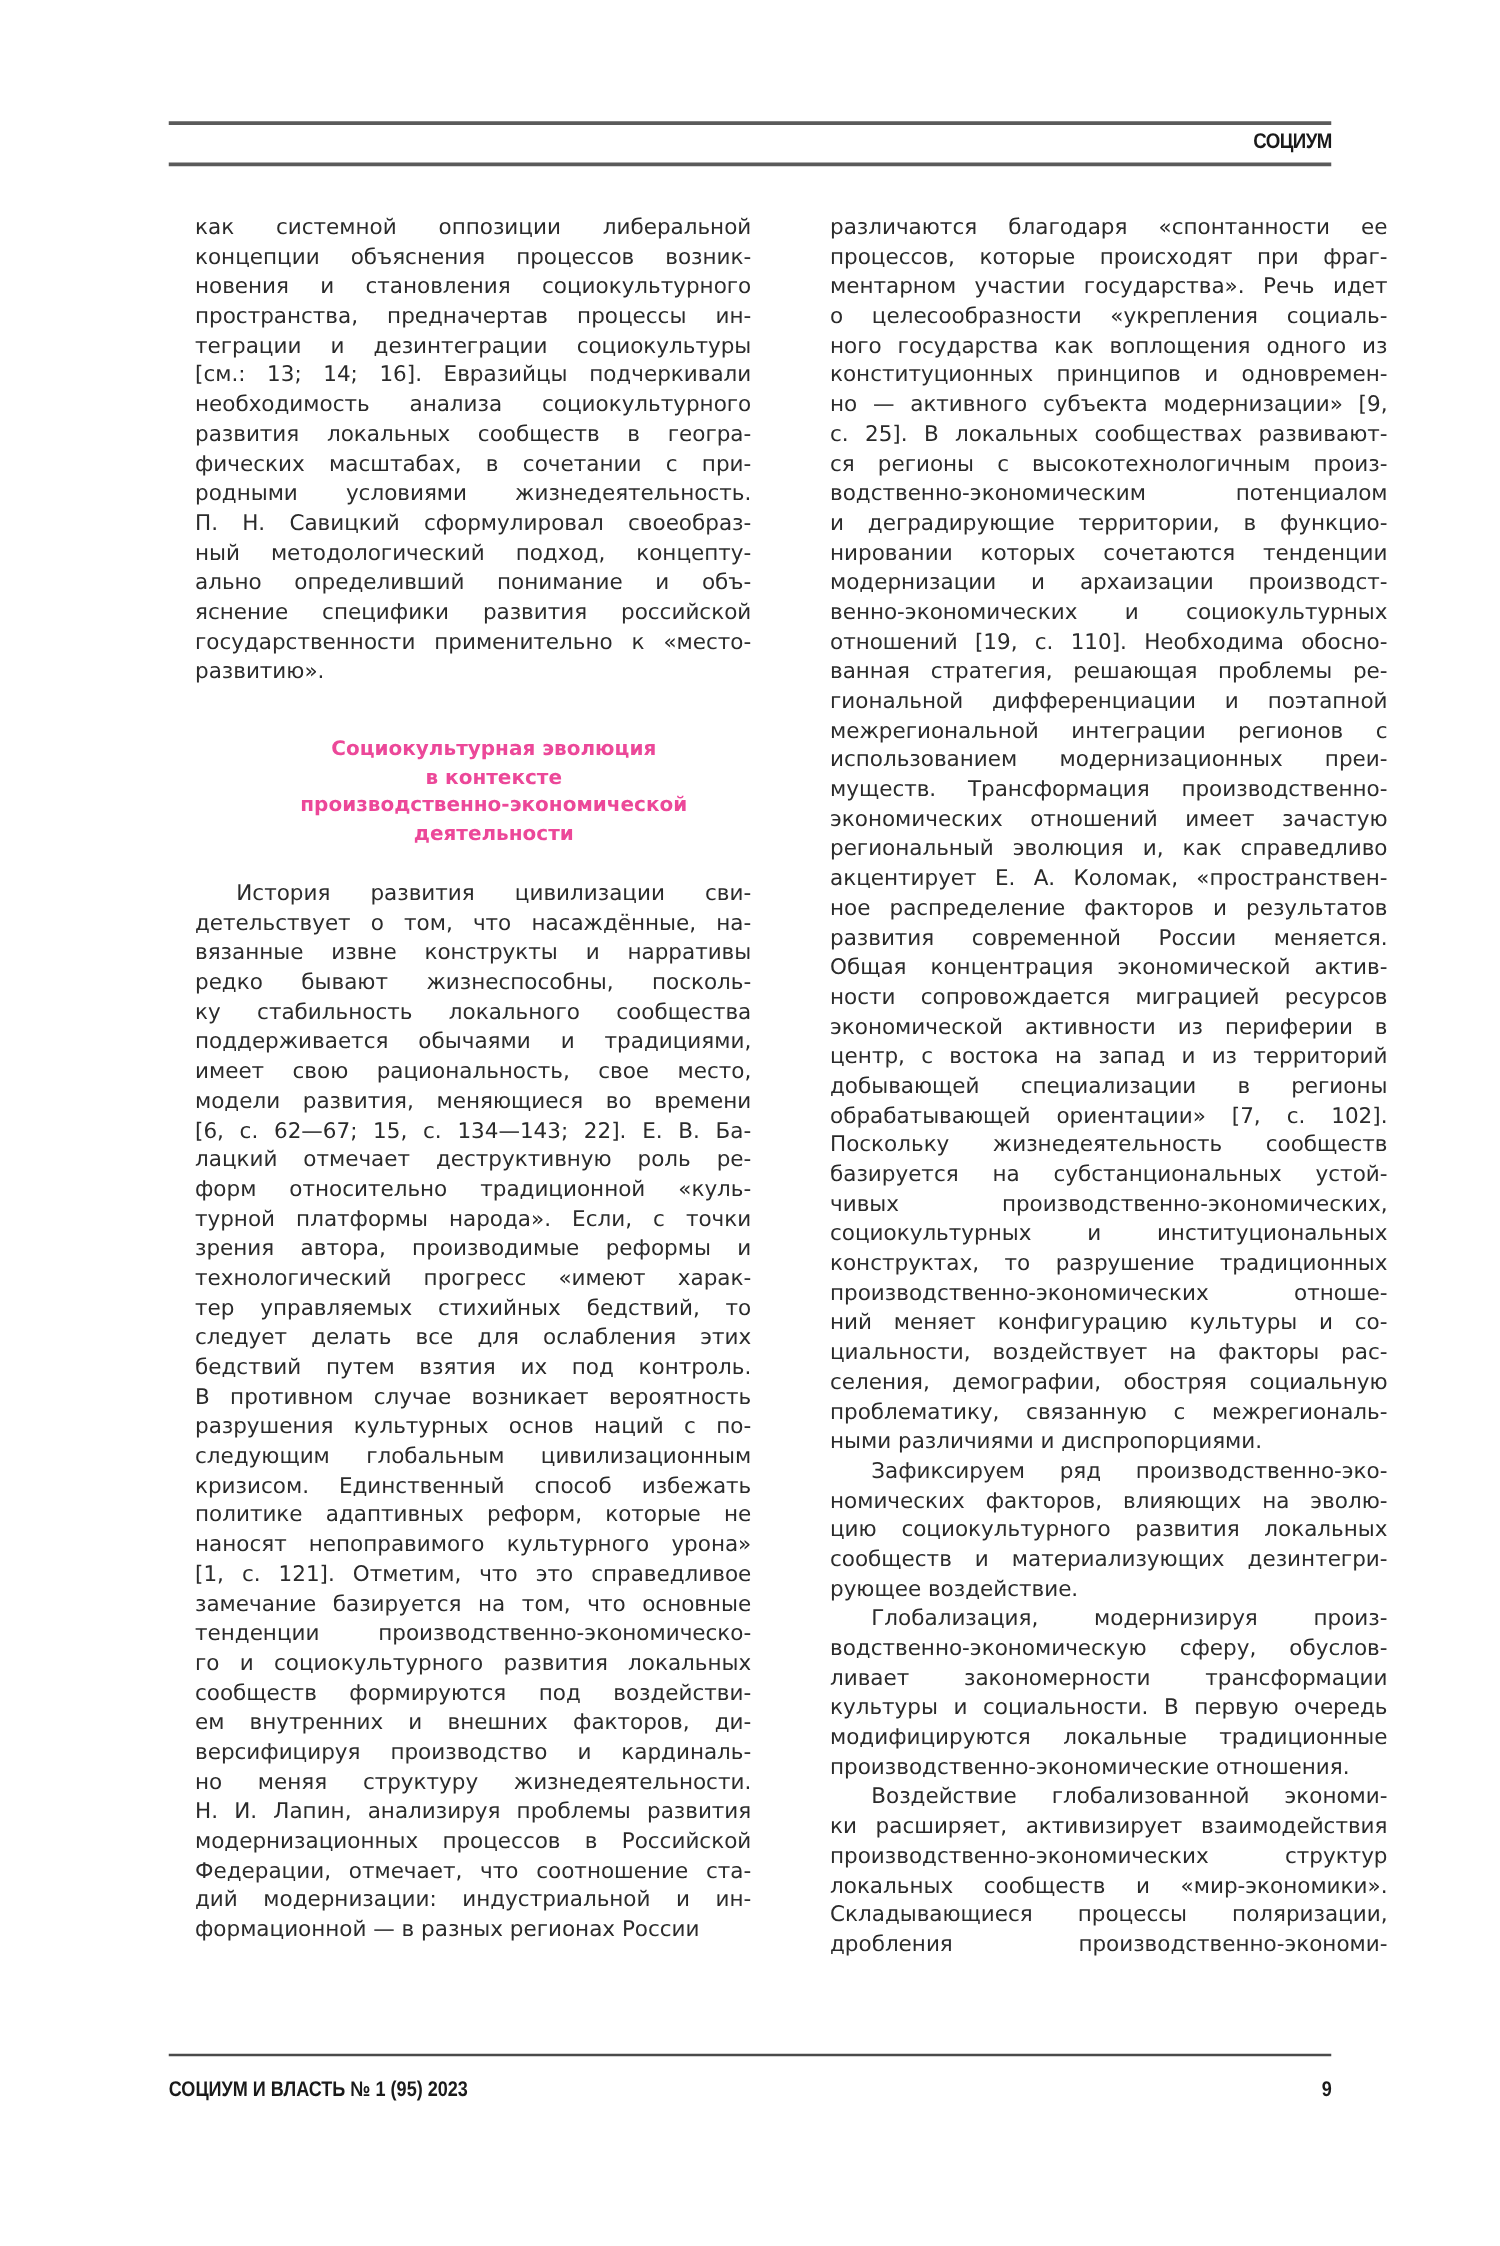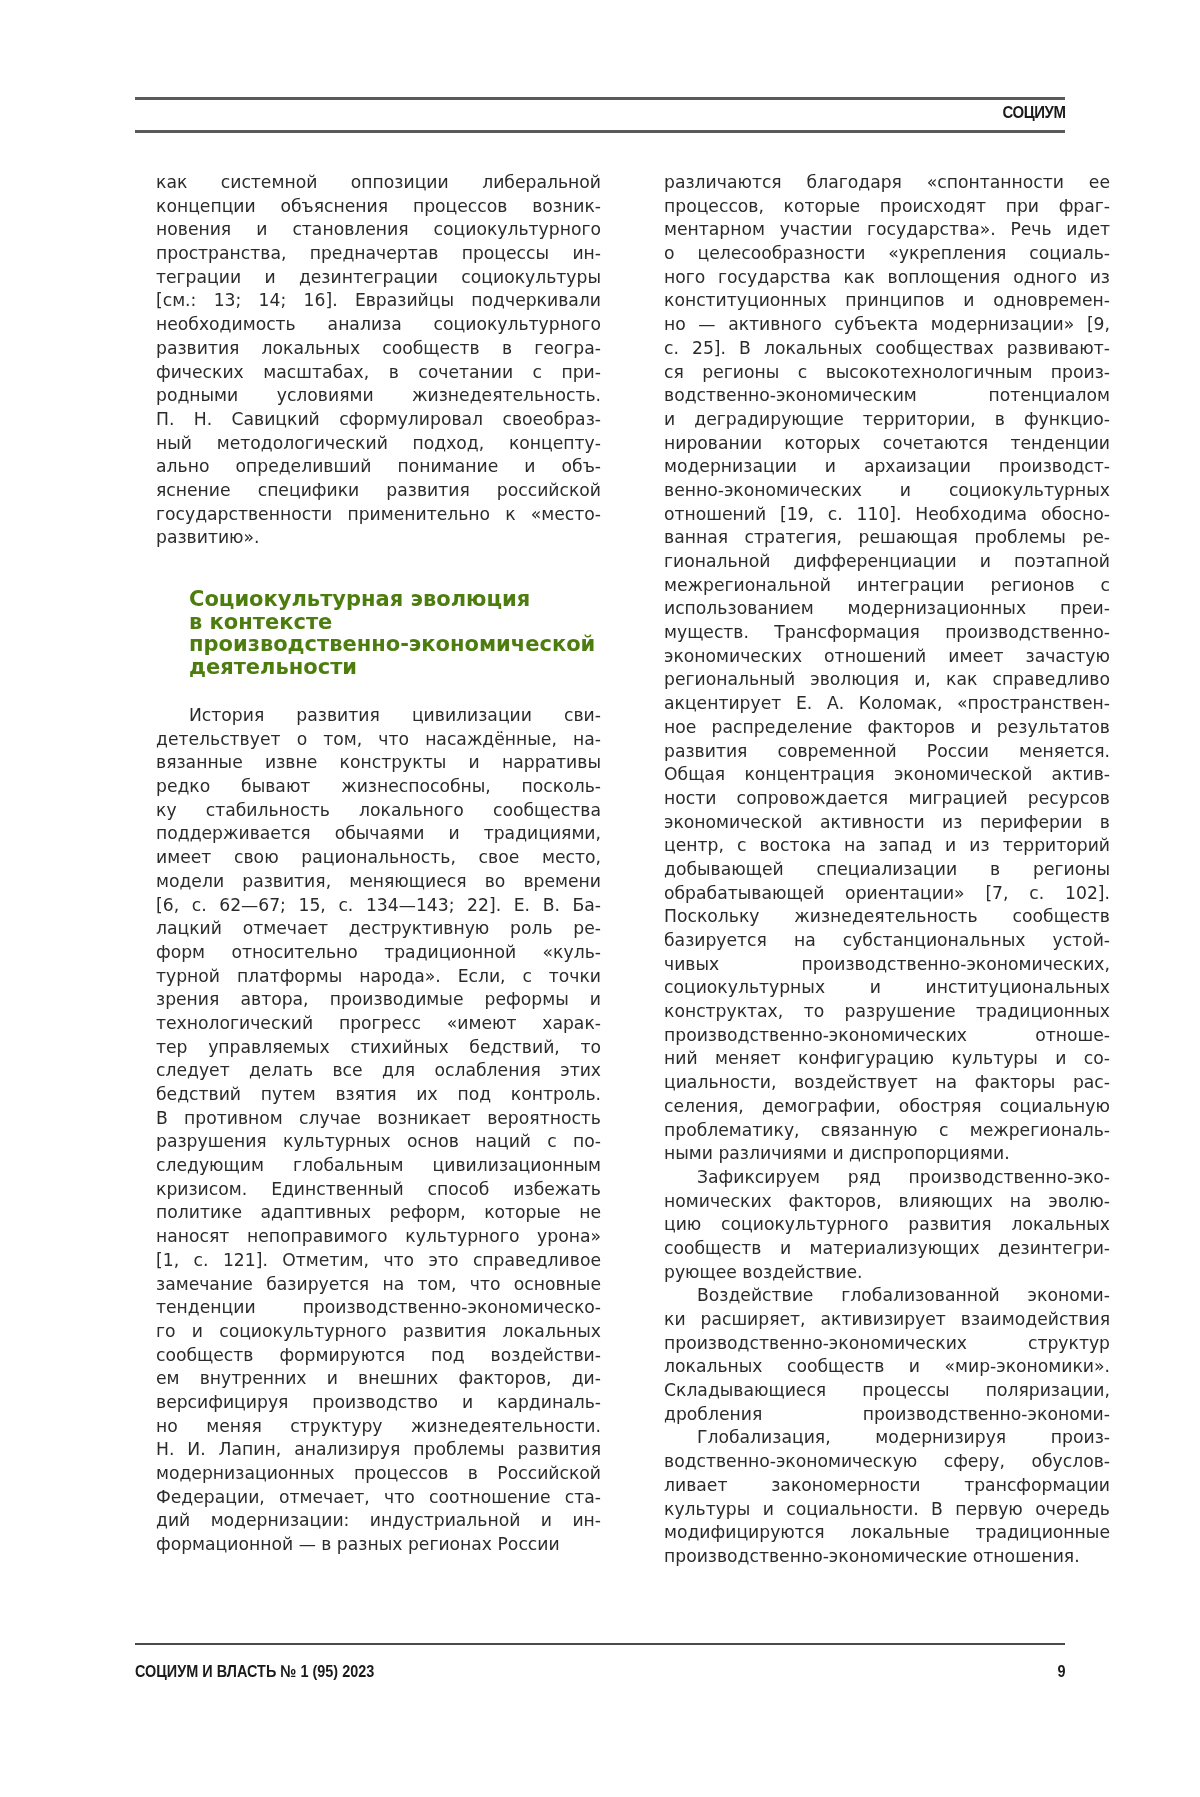--- a/index.html
+++ b/index.html
@@ -19,21 +19,21 @@
          font-family: "Liberation Sans", sans-serif; font-weight: bold; font-size: 17px; color: #1a1a1a;
          transform: scaleX(0.85); transform-origin: right center; }
   .col { position: absolute; top: 171px; width: 445px; }
   .col.left { left: 136px; margin-left: 20px; }
   .col.right { left: 652px; width: 446px; margin-left: 12px; }
   .line { display: block; height: 23.7px; line-height: 23.7px; font-size: 17.2px;
           white-space: nowrap; text-align: justify; text-align-last: justify; }
   .line.last { text-align-last: left; }
   .line.indent { padding-left: 33px; }
   .heading { margin: 38px 0 0 33px; }
-  .heading .hl { display: block; font-weight: bold; font-size: 21px; line-height: 22.5px; color: #4d7c0f; white-space: nowrap; }
+  .heading .hl { display: block; font-weight: bold; font-size: 16px; line-height: 22.5px; color: #ec4899; white-space: nowrap; text-align: center; }
   .gap { height: 26px; }
 </style>
 </head>
 <body>
 
 <div class="rule top1"></div>
 <div class="running-head">СОЦИУМ</div>
 <div class="rule top2"></div>
 
 <div class="col left">
@@ -147,33 +147,33 @@
       <span class="line">проблематику, связанную с межрегиональ-</span>
       <span class="line last">ными различиями и диспропорциями.</span>
     </div>
   <div id="r-p2">
       <span class="line indent">Зафиксируем ряд производственно-эко-</span>
       <span class="line">номических факторов, влияющих на эволю-</span>
       <span class="line">цию социокультурного развития локальных</span>
       <span class="line">сообществ и материализующих дезинтегри-</span>
       <span class="line last">рующее воздействие.</span>
     </div>
+  <div id="r-p3">
+      <span class="line indent">Глобализация, модернизируя произ-</span>
+      <span class="line">водственно-экономическую сферу, обуслов-</span>
+      <span class="line">ливает закономерности трансформации</span>
+      <span class="line">культуры и социальности. В первую очередь</span>
+      <span class="line">модифицируются локальные традиционные</span>
+      <span class="line last">производственно-экономические отношения.</span>
+    </div>
   <div id="r-p4">
       <span class="line indent">Воздействие глобализованной экономи-</span>
       <span class="line">ки расширяет, активизирует взаимодействия</span>
       <span class="line">производственно-экономических структур</span>
       <span class="line">локальных сообществ и «мир-экономики».</span>
       <span class="line">Складывающиеся процессы поляризации,</span>
       <span class="line">дробления производственно-экономи-</span>
     </div>
-  <div id="r-p3">
-      <span class="line indent">Глобализация, модернизируя произ-</span>
-      <span class="line">водственно-экономическую сферу, обуслов-</span>
-      <span class="line">ливает закономерности трансформации</span>
-      <span class="line">культуры и социальности. В первую очередь</span>
-      <span class="line">модифицируются локальные традиционные</span>
-      <span class="line last">производственно-экономические отношения.</span>
-    </div>
 </div>
 
 <div class="rule bot"></div>
 <div class="footer-left">СОЦИУМ И ВЛАСТЬ № 1 (95) 2023</div>
 <div class="footer-right">9</div>
 
 </body></html>

